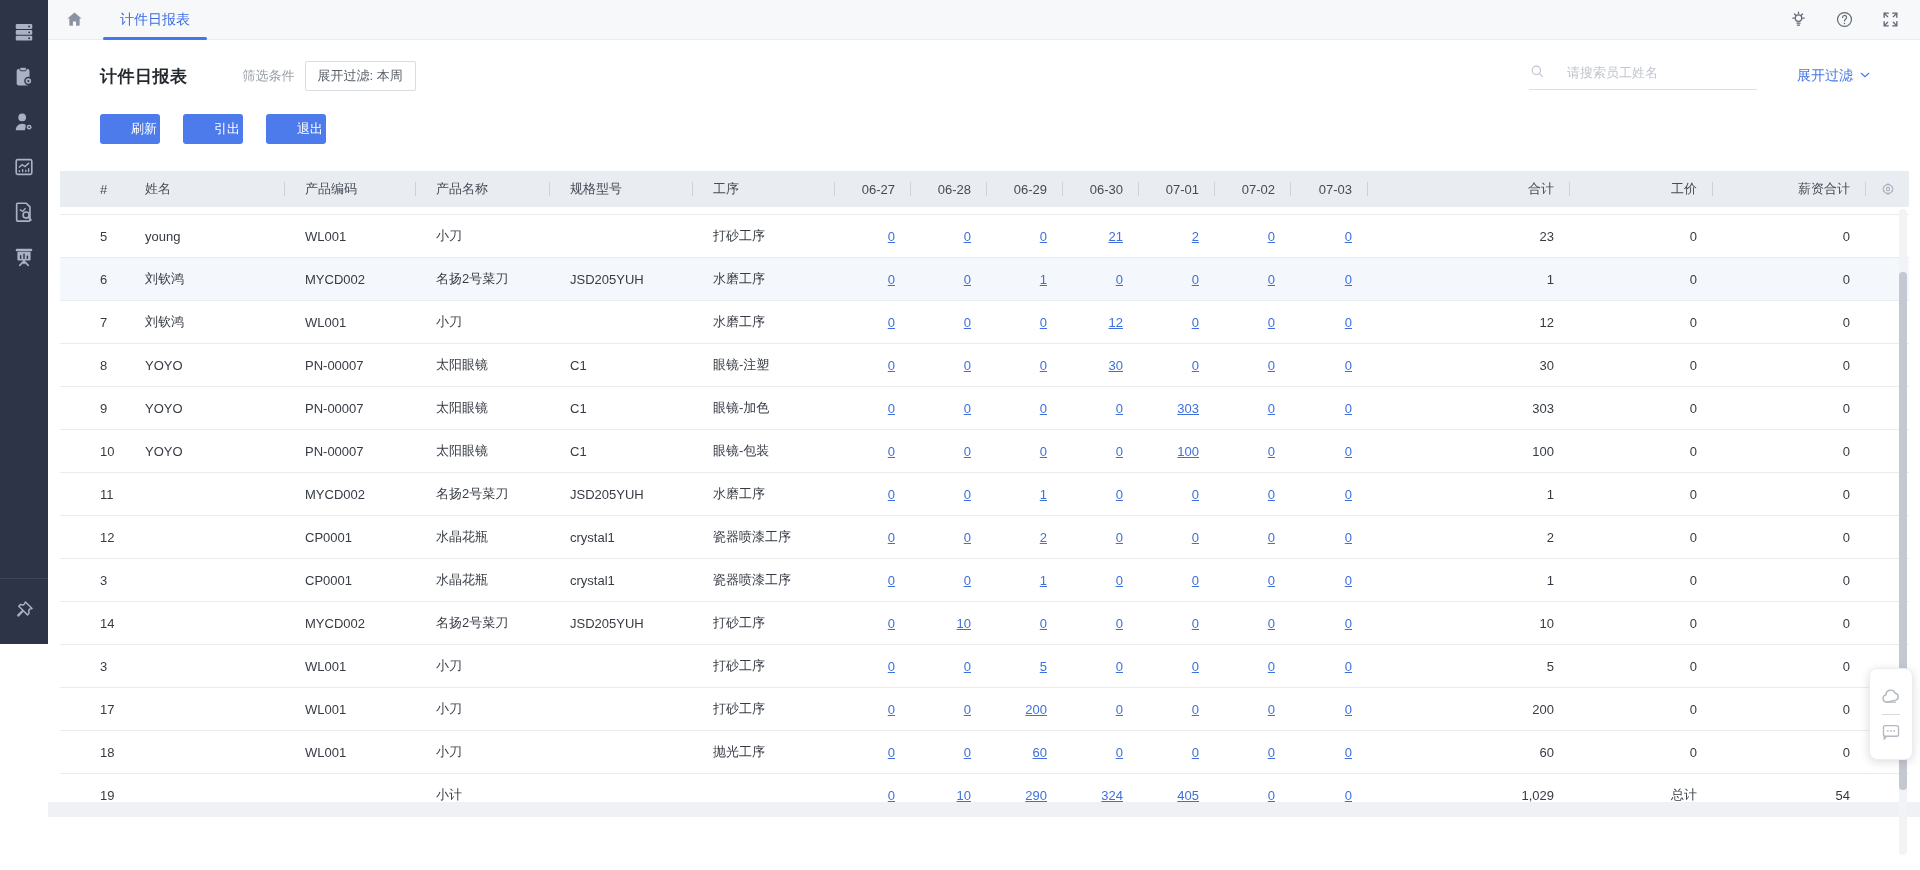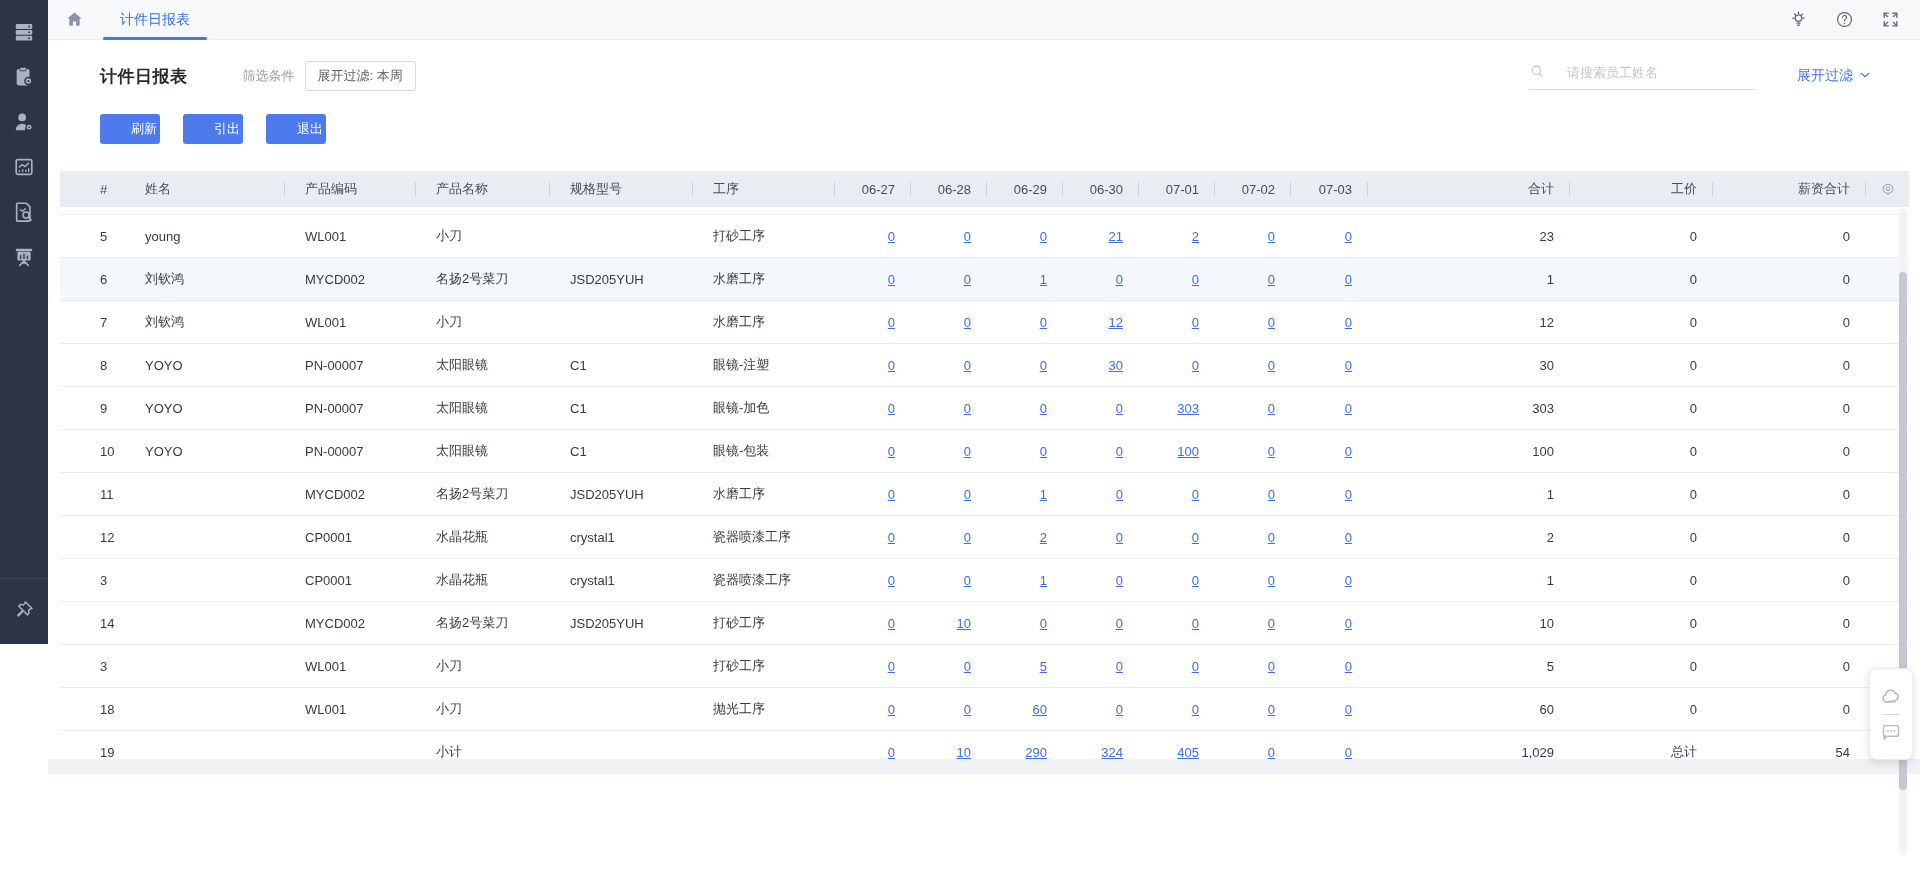--- a/index.html
+++ b/index.html
@@ -453,20 +453,39 @@
                 <td class="r"><a class="cell-link">0</a></td>
                 <td class="r"><a class="cell-link">0</a></td>
                 <td class="r"><a class="cell-link">0</a></td>
                 <td class="r"><a class="cell-link">0</a></td>
                 <td class="r">5</td>
                 <td class="r">0</td>
                 <td class="r">0</td>
                 <td></td>
               </tr>
               <tr>
+                <td class="l first">17</td>
+                <td class="l"></td>
+                <td class="l">WL001</td>
+                <td class="l">小刀</td>
+                <td class="l"></td>
+                <td class="l">打砂工序</td>
+                <td class="r"><a class="cell-link">0</a></td>
+                <td class="r"><a class="cell-link">0</a></td>
+                <td class="r"><a class="cell-link">200</a></td>
+                <td class="r"><a class="cell-link">0</a></td>
+                <td class="r"><a class="cell-link">0</a></td>
+                <td class="r"><a class="cell-link">0</a></td>
+                <td class="r"><a class="cell-link">0</a></td>
+                <td class="r">200</td>
+                <td class="r">0</td>
+                <td class="r">0</td>
+                <td></td>
+              </tr>
+              <tr>
                 <td class="l first">18</td>
                 <td class="l"></td>
                 <td class="l">WL001</td>
                 <td class="l">小刀</td>
                 <td class="l"></td>
                 <td class="l">抛光工序</td>
                 <td class="r"><a class="cell-link">0</a></td>
                 <td class="r"><a class="cell-link">0</a></td>
                 <td class="r"><a class="cell-link">60</a></td>
                 <td class="r"><a class="cell-link">0</a></td>

